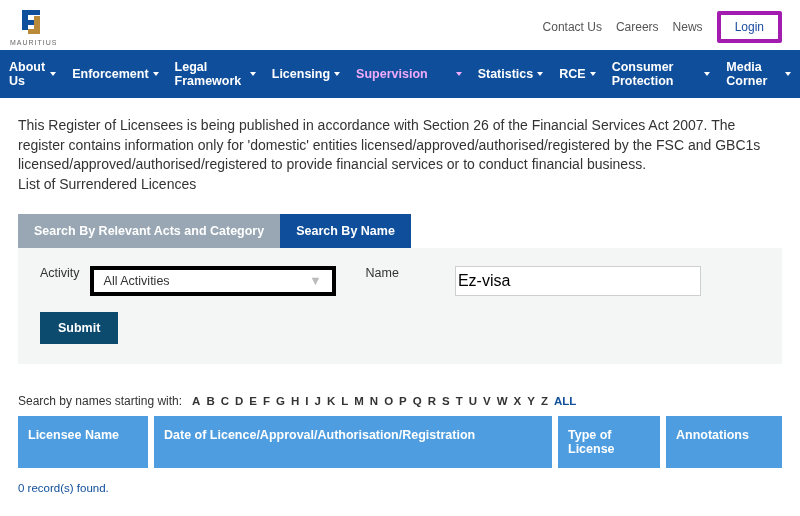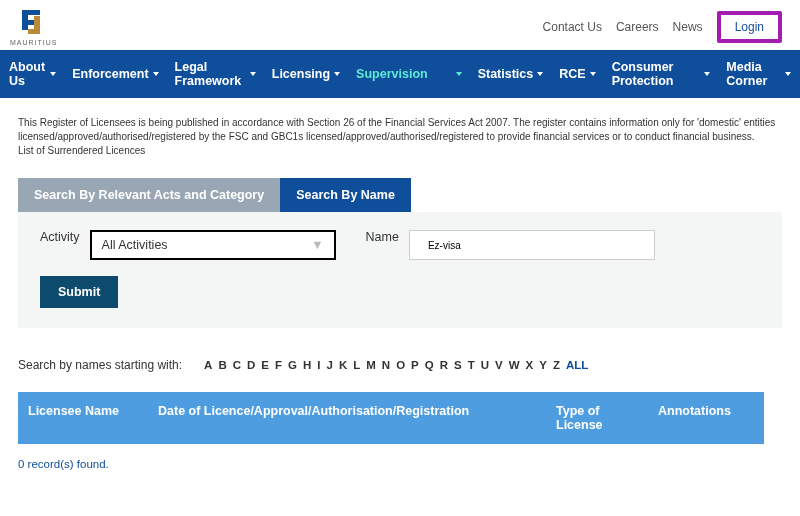--- a/index.html
+++ b/index.html
@@ -6,42 +6,42 @@
   body { font-family: "Segoe UI", Arial, sans-serif; font-size: 13px; color: #333; background: #fff; width: 800px; }
   .topbar { display: flex; justify-content: space-between; align-items: center; padding: 6px 18px 2px 10px; height: 50px; }
   .logo { display: flex; flex-direction: column; align-items: center; }
   .logo svg { display:block;}
   .logo .mrt { font-size: 7px; letter-spacing: 1px; color: #666; margin-top: 1px;}
   .toplinks { display: flex; align-items: center; gap: 14px; font-size: 12px; }
   .toplinks a { color: #555; text-decoration: none; }
   .login-btn { border: 4px solid #a21caf; color: #1b4ea0; padding: 5px 14px; border-radius: 2px; background: #fff; font-size: 12px; cursor:pointer;}
   .navbar { background: #0f4e9b; display: flex; padding: 0 1px; }
   .nav-item { color: #fff; font-size: 12.5px; font-weight: 600; padding: 10px 8px; cursor: pointer; display: flex; align-items: center; gap: 4px; }
-  .nav-item.active { color: #5eead4; gap: 28px; }
+  .nav-item.active { color: #f0abfc; gap: 28px; }
   .chev { width:0;height:0;border-left:3px solid transparent;border-right:3px solid transparent;border-top:4px solid currentColor; display:inline-block;}
   .content { padding: 18px 18px 10px 18px; }
-  .intro { font-size: 10px; color: #333; line-height: 1.4; margin-bottom: 20px; }
+  .intro { font-size: 14px; color: #333; line-height: 1.4; margin-bottom: 20px; }
   .surr { display:inline; }
   .tabs { display:flex; }
   .tab { padding: 10px 16px; font-size: 12.5px; font-weight:600; color: #fff; cursor:pointer; }
   .tab.inactive { background: #98a7b3; }
   .tab.active { background: #0f4e9b; }
   .panel { background: #f4f5f5; padding: 18px 22px 20px 22px; }
   .fields { display:flex; gap: 30px; margin-bottom: 16px;}
   .field { display:flex; flex-direction:row; gap:10px; }
   .field label { font-size: 12.5px; color:#333; }
-  .select { width: 246px; height: 30px; border:2px solid #000000; background:#fff; display:flex; align-items:center; justify-content:space-between; padding:0 10px; font-size:12.5px; cursor:pointer;}
+  .select { width: 246px; height: 30px; border:4px solid #000000; background:#fff; display:flex; align-items:center; justify-content:space-between; padding:0 10px; font-size:12.5px; cursor:pointer;}
   .select .tri { color:#bbb; }
-  .textin { width: 246px; height:30px; border:1px solid #cfcfcf; padding:0 18px; font-size:10px; }
+  .textin { width: 246px; height:30px; border:1px solid #cfcfcf; padding:0 2px; font-size:16px;margin-left:46px; }
   .submit { background:#0c4a6e; color:#fff; border:none; padding: 9px 18px; font-size:12.5px; font-weight:700; cursor:pointer;}
   .alpha { margin-top: 30px; font-size: 12px; color:#333; display:flex; flex-wrap:wrap; gap:6px; align-items:center;}
-  .alpha .lbl { margin-right:16px;}
+  .alpha .lbl { margin-right:4px;}
   .alpha a { color:#333; text-decoration:none; font-weight:600; font-size:11.5px;}
   .alpha a.all { color:#0f4e9b; font-weight:700;}
-  .thead { display:flex; margin-top: 20px;}
+  .thead { display:flex; gap:6px; margin-top: 8px;}
   .th { background:#4d9de0; color:#fff; font-size:12.5px; font-weight:600; padding: 12px 10px;}
   .th1 { width: 130px;}
   .th2 { width: 398px;}
   .th3 { width: 102px;}
   .th4 { width: 116px;}
   .records { color:#0f4e9b; font-size:11.5px; margin-top:14px;}
 </style>
 </head>
 <body>
 

